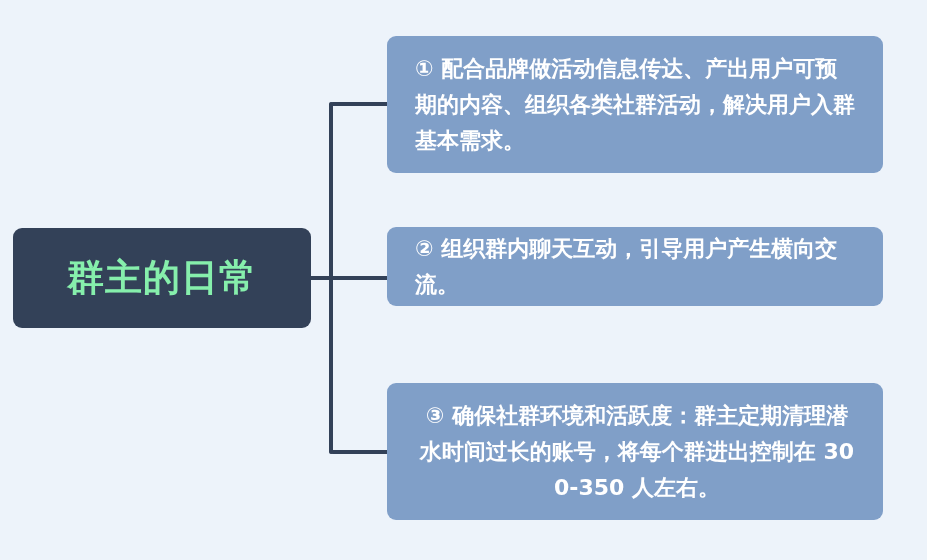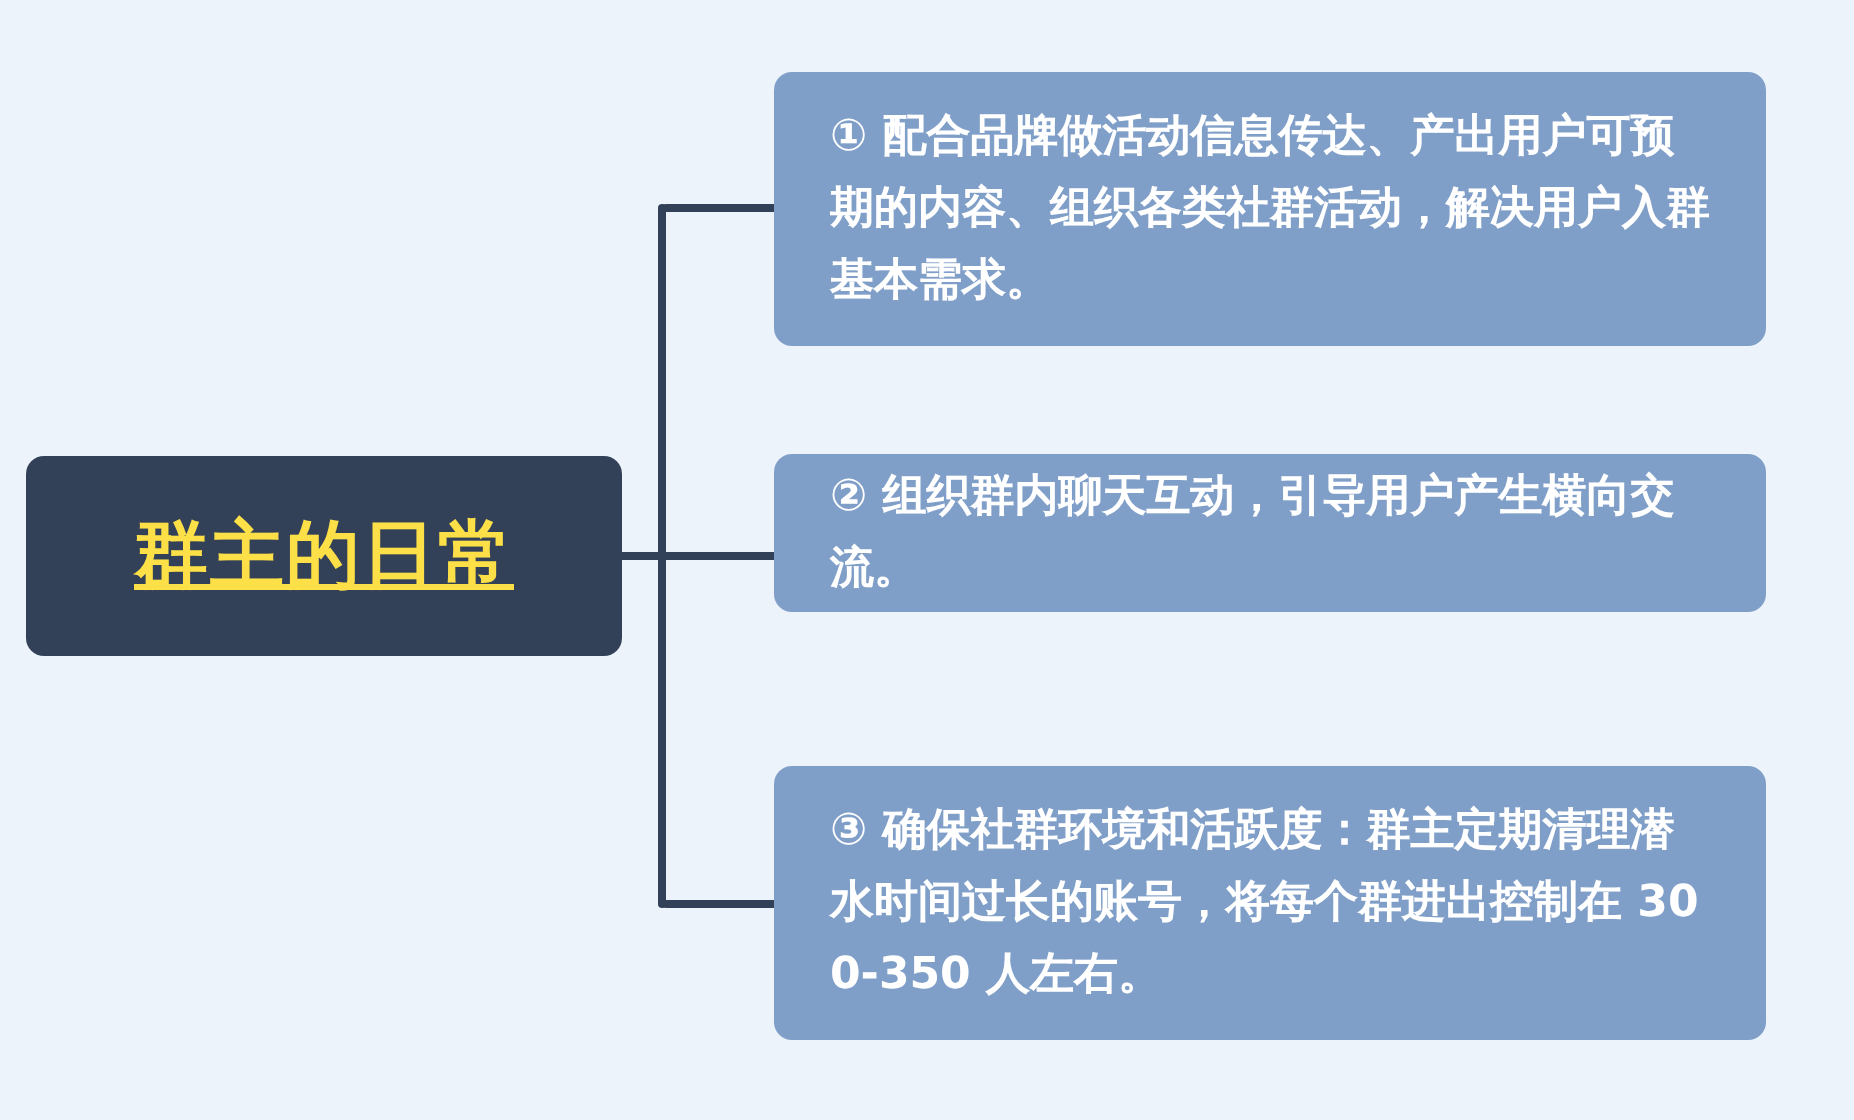--- a/index.html
+++ b/index.html
@@ -9,21 +9,21 @@
       position: relative;
       font-family: "DejaVu Sans", sans-serif;
     }
     .root {
       position: absolute; left: 13px; top: 228px;
       width: 298px; height: 100px;
       background: #334158; border-radius: 9px;
       display: flex; align-items: center; justify-content: center;
     }
     .root-label {
-      color: #fde047; font-size: 37px; font-weight: bold; letter-spacing: 1px; text-decoration: underline;
+      color: #86efac; font-size: 37px; font-weight: bold; letter-spacing: 1px;
     }
     .line { position: absolute; background: #334158; }
     .child {
       position: absolute; left: 387px; width: 496px;
       background: #809fc8; border-radius: 9px;
       box-sizing: border-box; padding: 0 24px 0 28px;
       display: flex; align-items: center;
     }
     .child-text {
       color: #ffffff; font-size: 22px; font-weight: bold; line-height: 36px;
@@ -42,15 +42,15 @@
 <div class="root">
   <span class="root-label">群主的日常</span>
 </div>
 
 <div class="child" style="top:36px; height:137px;">
   <span class="child-text">① 配合品牌做活动信息传达、产出用户可预期的内容、组织各类社群活动，解决用户入群基本需求。</span>
 </div>
 <div class="child" style="top:227px; height:79px;">
   <span class="child-text">② 组织群内聊天互动，引导用户产生横向交流。</span>
 </div>
-<div class="child" style="top:383px; height:137px;">
+<div class="child" style="top:383px; height:137px;text-align:center;">
   <span class="child-text">③ 确保社群环境和活跃度：群主定期清理潜水时间过长的账号，将每个群进出控制在 300-350 人左右。</span>
 </div>
 
 </body></html>

